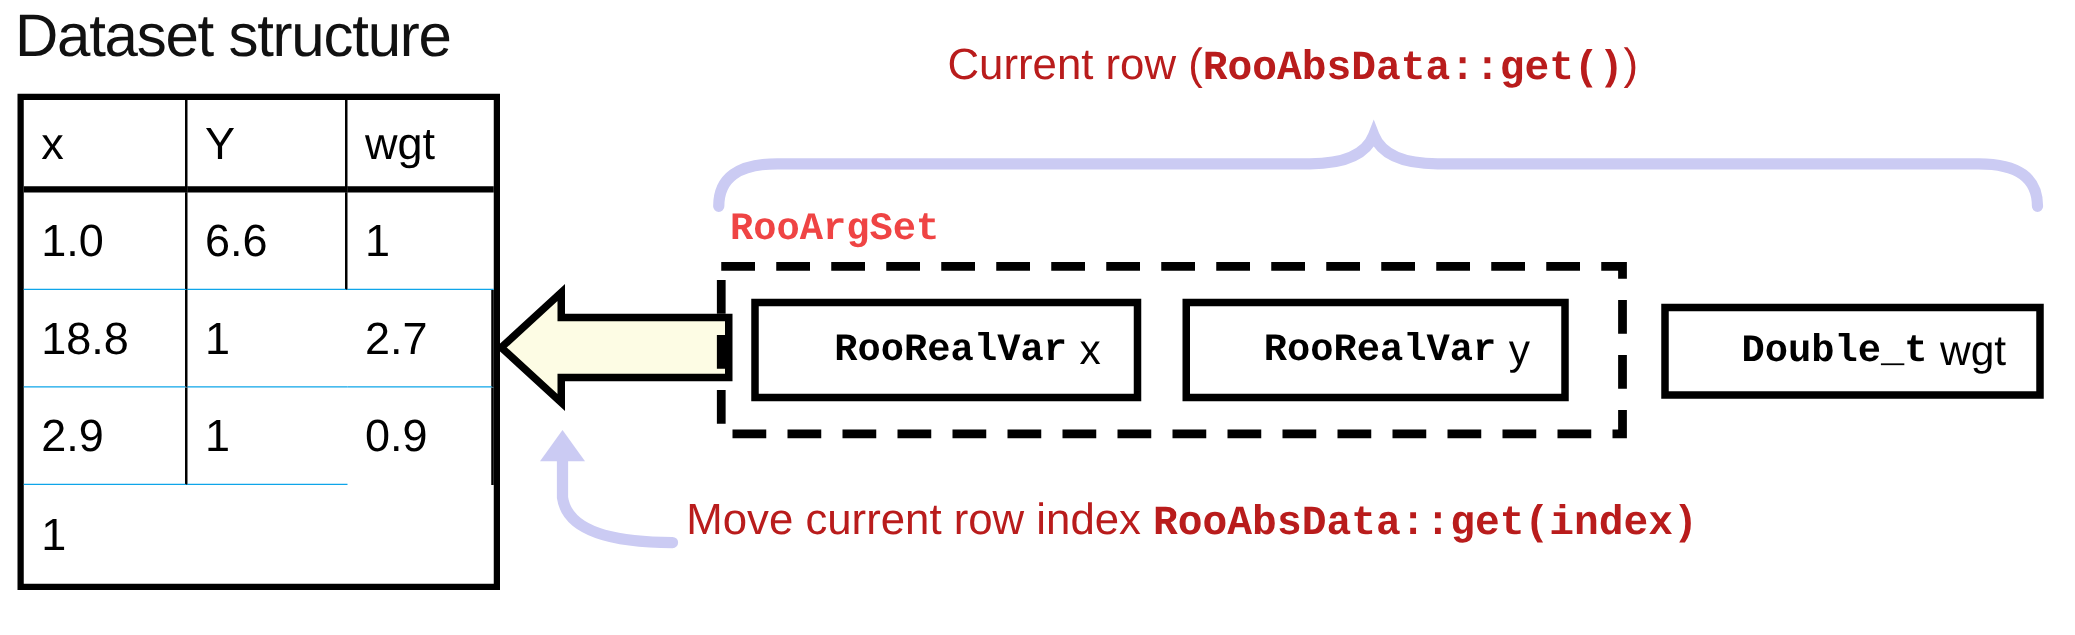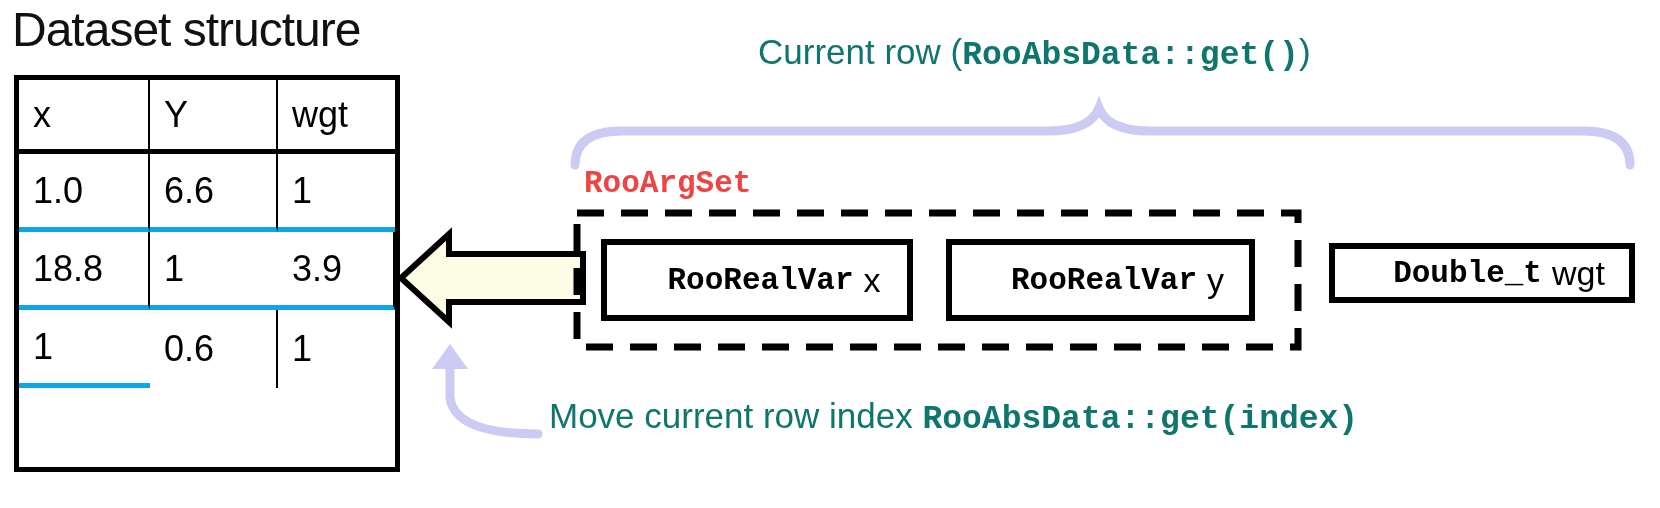--- a/index.html
+++ b/index.html
@@ -35,39 +35,39 @@
   .cell {
     display: flex;
     align-items: center;
     padding-left: 14px;
     font-size: 36px;
     color: #000000;
     box-sizing: border-box;
   }
   .cell.vline  { border-right: 2px solid #000000; }
   .cell.hdr    { border-bottom: 5px solid #000000; }
-  .cell.hline  { border-bottom: 5px solid #0ea5e9; }
+  .cell.hline  { border-bottom: 1px solid #0ea5e9; }
 
   
   #shapes { left: 0; top: 0; pointer-events: none; }
 
   
   .node-box {
     box-sizing: border-box;
     border: 6px solid #000000;
     background: #ffffff;
     display: flex;
     align-items: center;
     justify-content: center;
     white-space: nowrap;
     padding-left: 34px;
   }
   #box-x   { left: 601px;  top: 239px; width: 312px; height: 82px; }
   #box-y   { left: 946px;  top: 239px; width: 309px; height: 82px; }
-  #box-wgt { left: 1329px; top: 243px; width: 306px; height: 60px; }
+  #box-wgt { left: 1329px; top: 243px; width: 306px; height: 76px; }
   .box-type {
     font-family: "Liberation Mono", monospace;
     font-weight: bold;
     font-size: 31px;
     color: #000000;
   }
   .box-name {
     font-size: 34px;
     color: #000000;
     margin-left: 10px;
@@ -77,21 +77,21 @@
   #argset-label {
     left: 584px; top: 166px;
     font-family: "Liberation Mono", monospace;
     font-weight: bold;
     font-size: 31px;
     color: #ef4444;
   }
 
   
   .blue-line {
-    color: #0f766e;
+    color: #b91c1c;
     font-size: 35px;
     white-space: nowrap;
   }
   .blue-line .code {
     font-family: "Liberation Mono", monospace;
     font-weight: bold;
     font-size: 33px;
   }
   #current-row-label { left: 758px; top: 32px; }
   #move-row-label    { left: 549px; top: 396px; }
@@ -121,24 +121,25 @@
     <div class="cell hdr vline">Y</div>
     <div class="cell hdr">wgt</div>
 
     <div class="cell hline vline">1.0</div>
     <div class="cell hline vline">6.6</div>
     <div class="cell hline">1</div>
 
     <div class="cell hline vline">18.8</div>
     <div class="cell hline">1</div>
 
-    <div class="cell hline vline">3.9</div>
+    <div class="cell hline vline">2.7</div>
+    <div class="cell hline vline">2.9</div>
     <div class="cell hline">1</div>
 
-    <div class="cell vline">0.6</div>
+    <div class="cell vline">0.9</div>
     <div class="cell">1</div>
   </div>
 
   <div id="argset-label" class="abs">RooArgSet</div>
 
   <div id="box-x" class="abs node-box">
     <span class="box-type">RooRealVar</span>
     <span class="box-name">x</span>
   </div>
   <div id="box-y" class="abs node-box">

